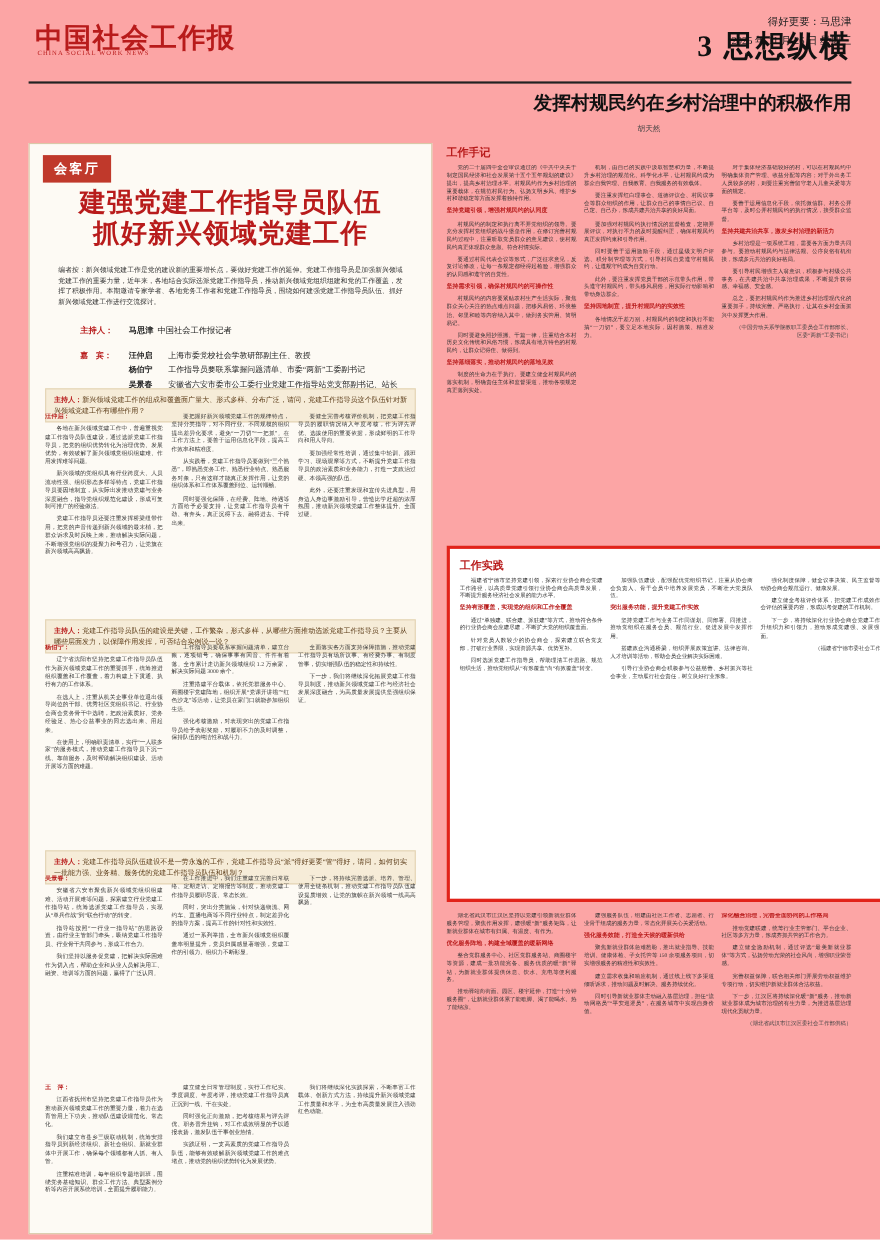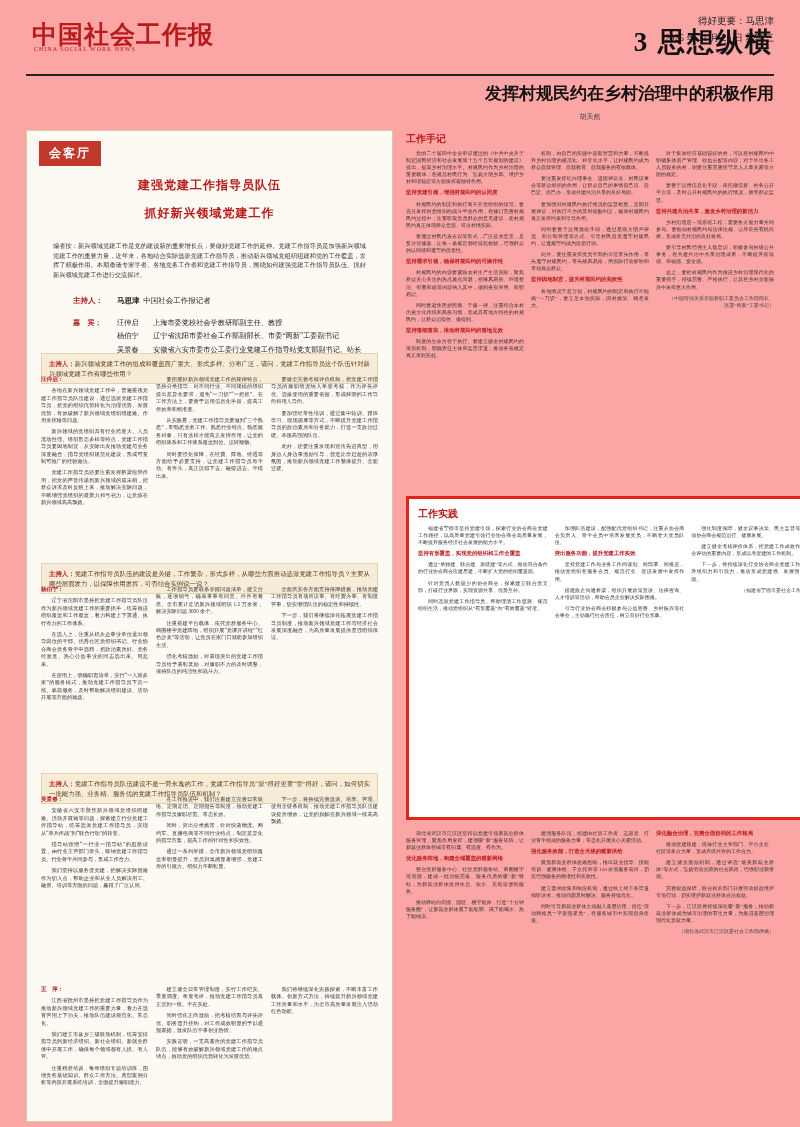--- a/index.html
+++ b/index.html
@@ -15,30 +15,30 @@
   .head-date{font-size:9.5px;color:#222;line-height:14px;margin-top:3px;white-space:nowrap;}
   .head-section{position:absolute;right:26px;top:24px;font-size:27px;font-weight:bold;color:#111;letter-spacing:2px;white-space:nowrap;}
   .masthead-rule{position:absolute;left:26px;right:26px;top:74px;height:2px;background:#222;}
 
   
   .content{position:absolute;left:26px;top:82px;width:748px;height:1030px;}
 
   
   .feature{position:absolute;left:0;top:0;width:365px;height:990px;border:1px solid #d9c9a8;background:#fdfaf4;margin-top:48px;}
   .feature-tag{position:absolute;left:12px;top:10px;background:#c0392b;color:#fff;font-size:12px;font-weight:bold;padding:4px 10px;letter-spacing:2px;}
-  .feature-title{position:absolute;left:0;top:40px;width:365px;text-align:center;color:#b81b1b;font-weight:bold;font-size:12px;line-height:28px;letter-spacing:1px;}
+  .feature-title{position:absolute;left:0;top:40px;width:365px;text-align:center;color:#b81b1b;font-weight:bold;font-size:24px;line-height:28px;letter-spacing:1px;}
   .feature-lead{position:absolute;left:26px;top:110px;width:313px;font-size:6.2px;line-height:9.5px;color:#333;text-align:justify;}
   .host-block{position:absolute;left:46px;top:163px;width:300px;font-size:7.5px;line-height:13px;color:#222;}
   .host-row{display:flex;}
   .host-label{color:#b81b1b;font-weight:bold;width:44px;flex:0 0 44px;}
   .host-text{flex:1;}
   .guest-block{position:absolute;left:46px;top:186px;width:305px;font-size:7.2px;line-height:12.4px;color:#222;}
   .guest-row{display:flex;margin-bottom:1px;}
   .guest-label{width:44px;flex:0 0 44px;color:#b81b1b;font-weight:bold;}
-  .guest-name{width:36px;flex:0 0 36px;}
+  .guest-name{width:36px;flex:0 0 36px;font-weight:bold;}
   .guest-desc{flex:1;}
 
   .qbox{position:absolute;left:14px;width:337px;background:#f6ecd8;border:1px solid #e3d3b3;box-sizing:border-box;padding:5px 7px;font-size:6.4px;line-height:9.6px;color:#5a3a16;text-align:justify;}
   .qbox b{color:#b81b1b;}
 
   .cols3{position:absolute;left:14px;width:337px;display:flex;gap:8px;}
   .col{flex:1;font-size:5.2px;line-height:7.4px;text-align:justify;color:#333;}
   .col p{margin:0 0 4px 0;text-indent:2em;}
   .col .sub{color:#b81b1b;font-weight:bold;text-indent:0;font-size:5.6px;}
 
@@ -102,21 +102,21 @@
 
       <div class="guest-block" id="guests">
           <div class="guest-row">
             <span class="guest-label">嘉　宾：</span>
             <span class="guest-name">汪仲启</span>
             <span class="guest-desc">上海市委党校社会学教研部副主任、教授</span>
           </div>
           <div class="guest-row">
             <span class="guest-label"></span>
             <span class="guest-name">杨伯宁</span>
-            <span class="guest-desc">辽宁省沈阳市委社会工作部副部长、市委“两新”工委副书记</span>
+            <span class="guest-desc">工作指导员要联系掌握问题清单、市委“两新”工委副书记</span>
           </div>
           <div class="guest-row">
             <span class="guest-label"></span>
             <span class="guest-name">吴景春</span>
             <span class="guest-desc">安徽省六安市委市公工委行业党建工作指导站党支部副书记、站长</span>
           </div>
           <div class="guest-row">
             <span class="guest-label"></span>
             <span class="guest-name">王　萍</span>
             <span class="guest-desc">江西省抚州市委社会工作部部长、市委“两新”工委书记</span>

